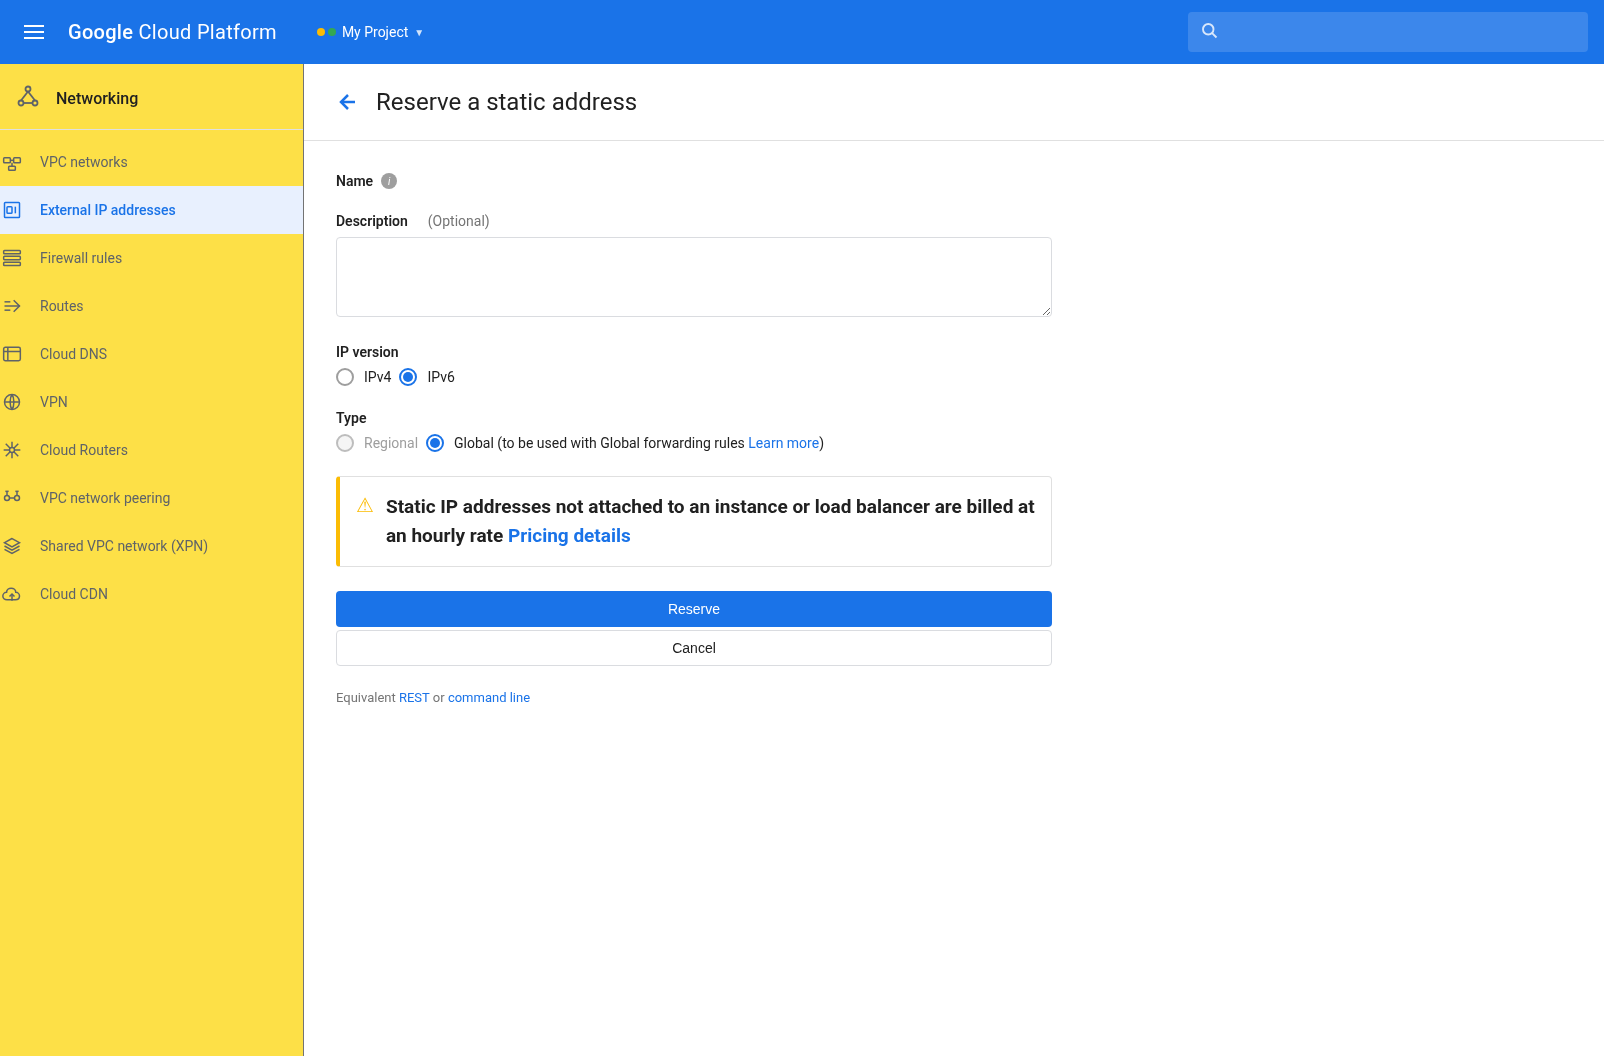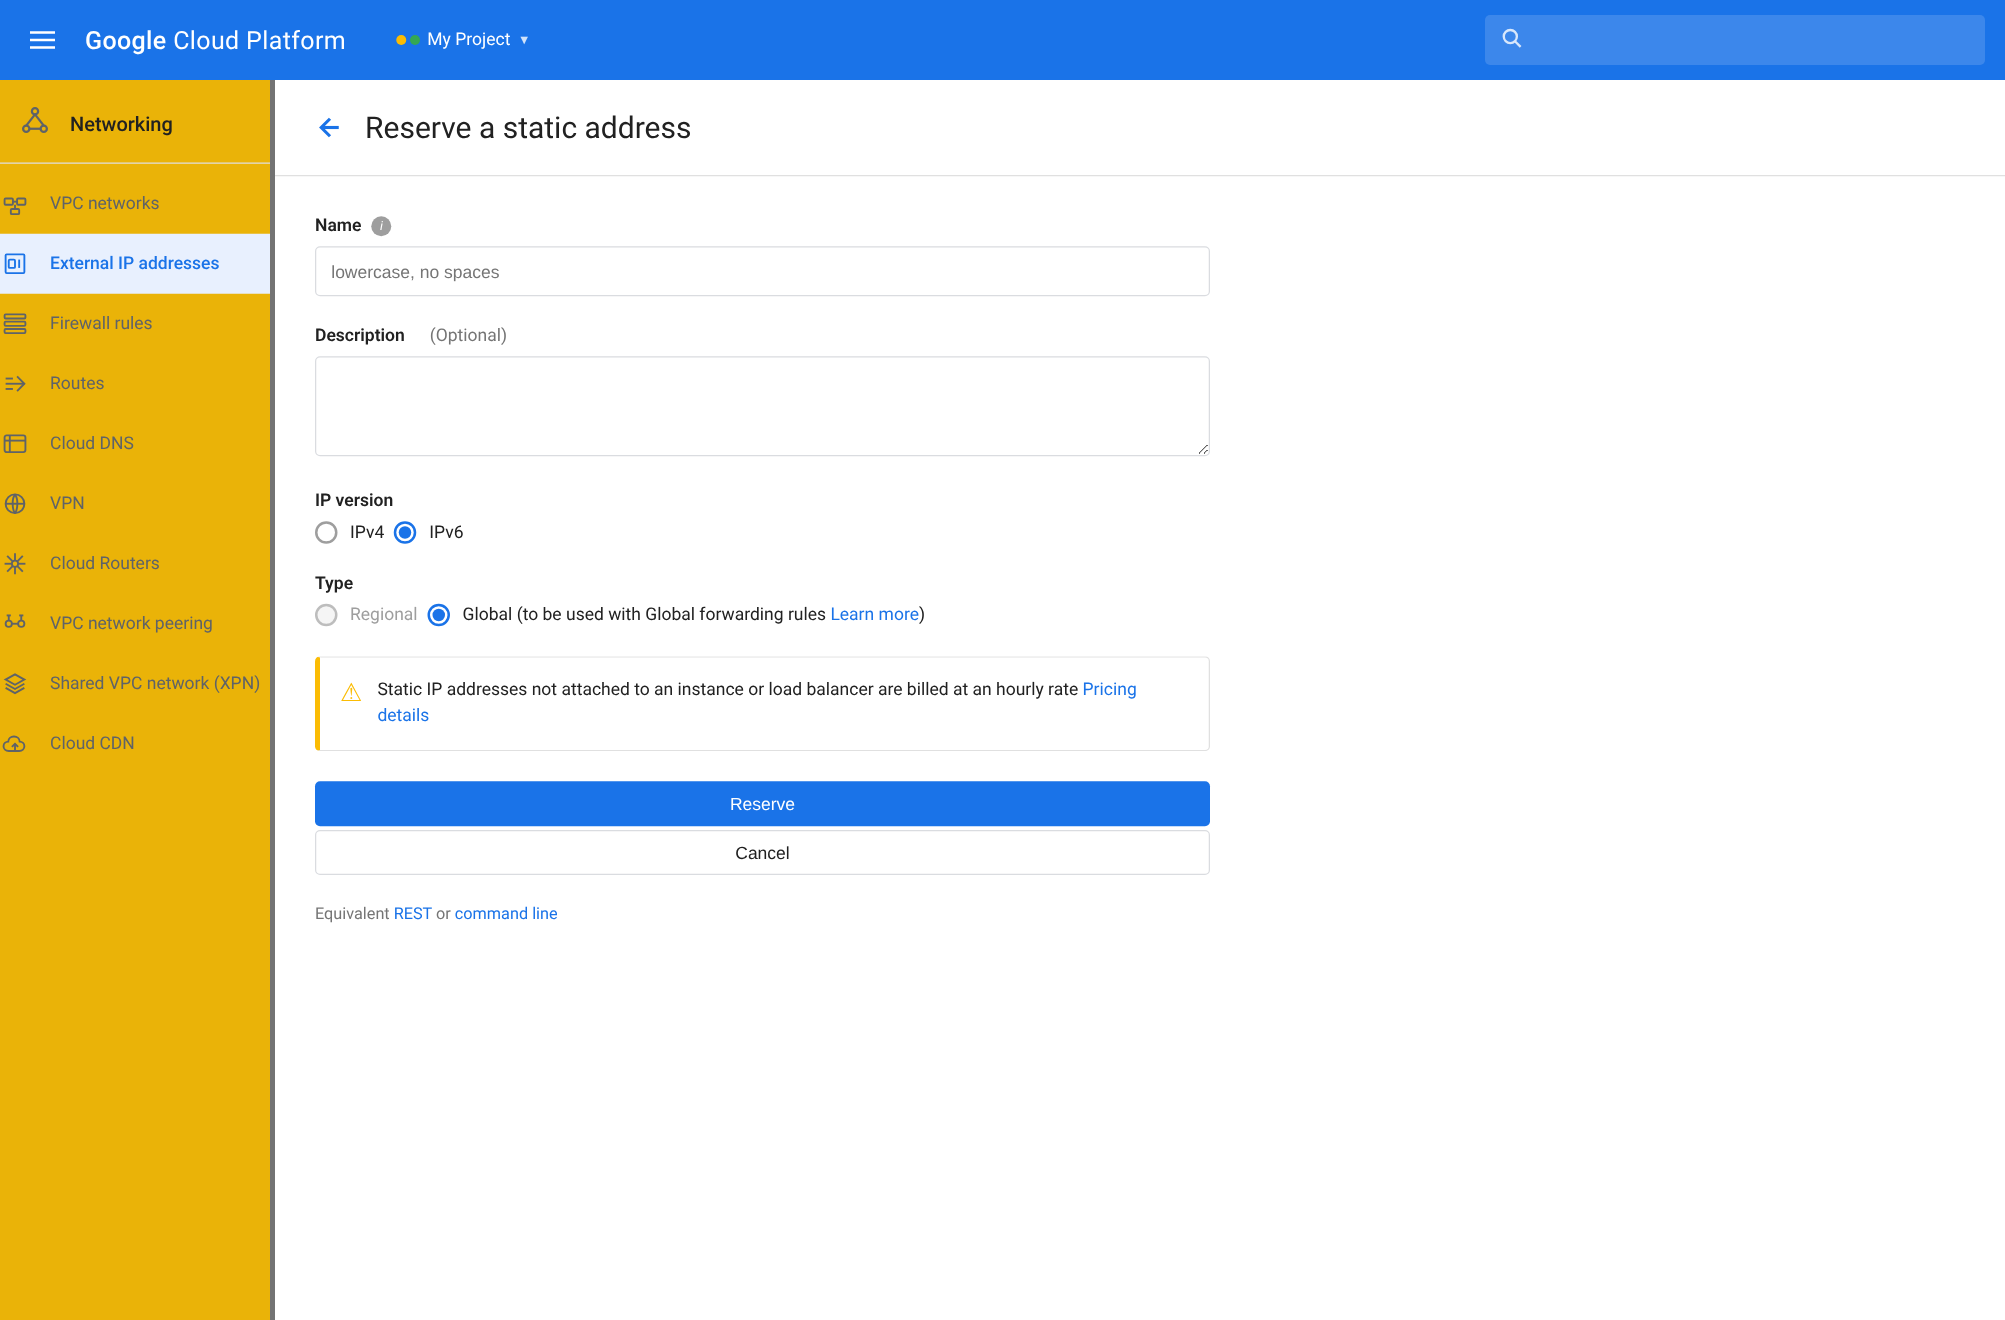--- a/index.html
+++ b/index.html
@@ -91,23 +91,23 @@
 
     
     .layout {
       display: flex;
       height: calc(100vh - 64px);
       background: white;
     }
 
     
     .sidebar {
-      width: 220px;
-      background: #eab308;
-      border-right: 4px solid #737373;
+      width: 304px;
+      background: #fde047;
+      border-right: 1px solid #737373;
       overflow-y: auto;
       flex-shrink: 0;
     }
     .sidebar-header {
       display: flex;
       align-items: center;
       gap: 16px;
       padding: 20px 16px 16px;
       border-bottom: 1px solid #e0e0e0;
     }
@@ -282,21 +282,21 @@
       gap: 12px;
       align-items: flex-start;
       margin-bottom: 24px;
       background: white;
     }
     .alert-icon {
       font-size: 20px;
       color: #fbbc04;
       flex-shrink: 0;
     }
-    .alert-text { font-size: 14px; color: #212121; line-height: 1.5; }
+    .alert-text { font-size: 19px; color: #212121; line-height: 1.5; font-weight: bold; }
     .alert-link { color: #1a73e8; text-decoration: none; cursor: pointer; }
 
     
     .button-group {
       display: flex;
       gap: 3px;
       margin-bottom: 24px;
       flex-direction: column;
     }
     .btn-primary {
@@ -525,21 +525,20 @@
       <h1 class="page-title">Reserve a static address</h1>
     </div>
 
     <div class="form-container">
 
       <div class="form-group">
         <div class="form-label">
           <span>Name</span>
           <div class="help-icon">i</div>
         </div>
-        <input type="text" class="form-input" placeholder="lowercase, no spaces" style="">
       </div>
 
       <div class="form-group">
         <div class="form-label">
           <span>Description</span>
           <span class="optional-text">(Optional)</span>
         </div>
         <textarea class="form-textarea" style=""></textarea>
       </div>
 

